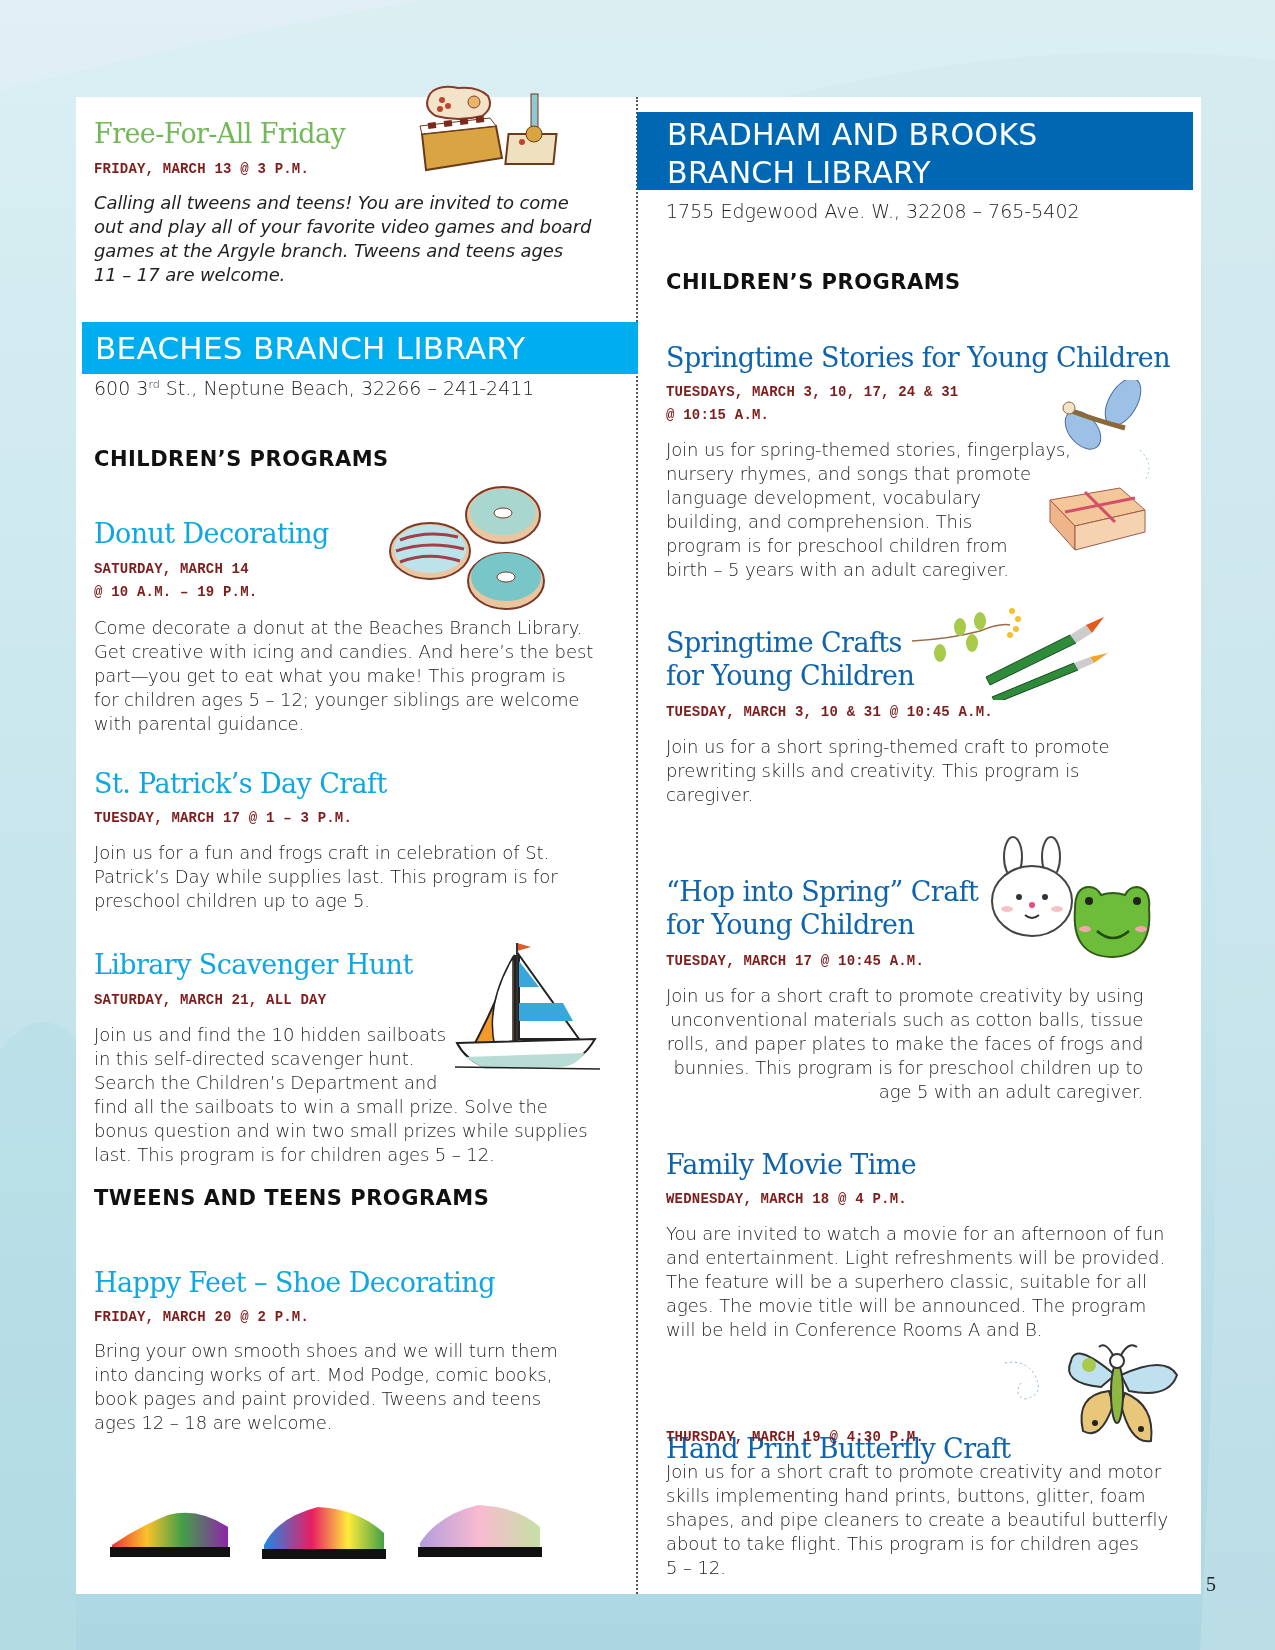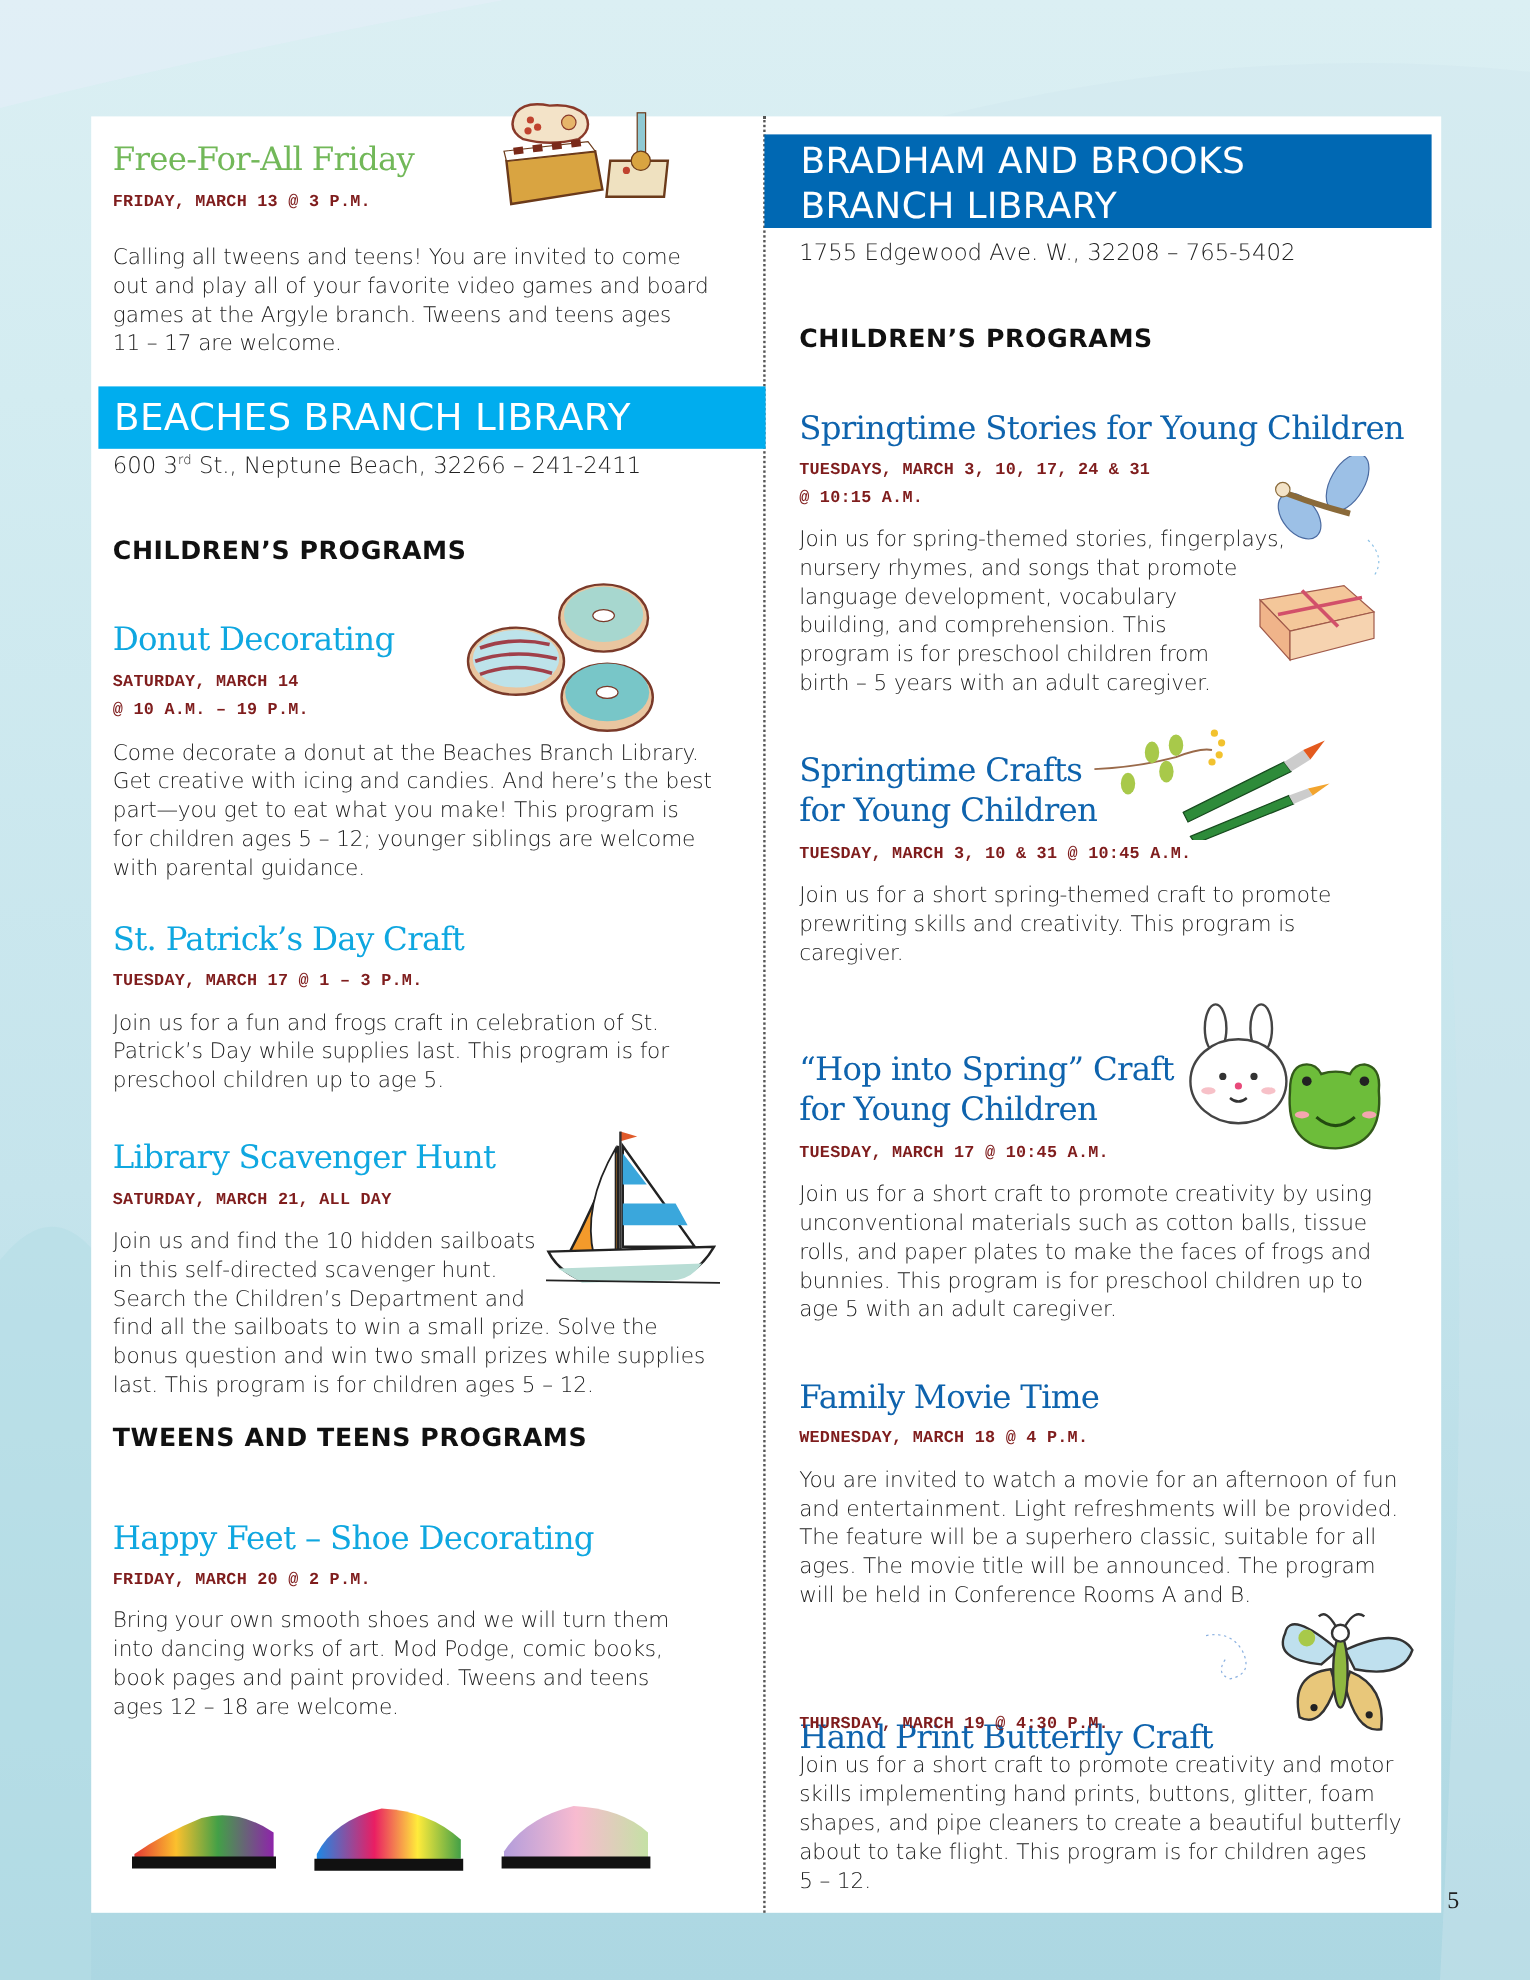--- a/index.html
+++ b/index.html
@@ -55,21 +55,21 @@
   <path d="M0 0 L420 0 Q200 40 0 90 Z" fill="#e4eef8" opacity="0.6"></path>
   <path d="M700 120 Q1000 30 1275 60 L1275 1650 L1200 1650 Q1240 900 1180 400 Q1000 160 700 120Z" fill="#cfe7ee" opacity="0.4"></path>
   <path d="M0 1050 Q40 1000 76 1040 L76 1650 L0 1650 Z" fill="#b6dde6" opacity="0.6"></path>
 </svg>
 
 <div class="panel"></div>
 <div class="divider"></div>
 
 <div class="abs ev-title t-green" style="left:94px;top:117px;">Free-For-All Friday</div>
 <div class="abs ev-date" style="left:94px;top:158px;">FRIDAY, MARCH 13 @ 3 P.M.</div>
-<div class="abs ev-desc" style="left:94px;top:203px;">
+<div class="abs ev-desc" style="left:94px;top:191px;font-style:italic;">
   <div>Calling all tweens and teens! You are invited to come</div>
   <div>out and play all of your favorite video games and board</div>
   <div>games at the Argyle branch. Tweens and teens ages</div>
   <div>11 – 17 are welcome.</div>
 </div>
 <svg class="illus" style="left:418px;top:82px;" width="150" height="92" viewBox="0 0 150 92">
   <g>
     <path d="M12 12 Q20 2 40 6 Q60 4 70 14 Q76 26 64 34 Q40 40 18 34 Q4 26 12 12Z" fill="#f3e3c8" stroke="#8a3a2a" stroke-width="2"></path>
     <circle cx="24" cy="18" r="3" fill="#c0432f"></circle>
       <circle cx="30" cy="24" r="3" fill="#c0432f"></circle>
@@ -270,21 +270,21 @@
   </g>
 </svg>
 
 <div class="abs ev-title t-blue" style="left:666px;top:875px;">
   <div>“Hop into Spring” Craft</div>
   <div>for Young Children</div>
 </div>
 <div class="abs ev-date" style="left:666px;top:950px;">
   <div>TUESDAY, MARCH 17 @ 10:45 A.M.</div>
 </div>
-<div class="abs ev-desc" style="left:666px;top:984px;">
+<div class="abs ev-desc" style="left:666px;top:984px;text-align:right;">
   <div>Join us for a short craft to promote creativity by using</div>
   <div>unconventional materials such as cotton balls, tissue</div>
   <div>rolls, and paper plates to make the faces of frogs and</div>
   <div>bunnies. This program is for preschool children up to</div>
   <div>age 5 with an adult caregiver.</div>
 </div>
 <svg class="illus" style="left:985px;top:835px;" width="170" height="130" viewBox="0 0 170 130">
   <g>
     <ellipse cx="28" cy="22" rx="9" ry="20" fill="#fff" stroke="#444" stroke-width="2"></ellipse>
     <ellipse cx="66" cy="22" rx="9" ry="20" fill="#fff" stroke="#444" stroke-width="2"></ellipse>

